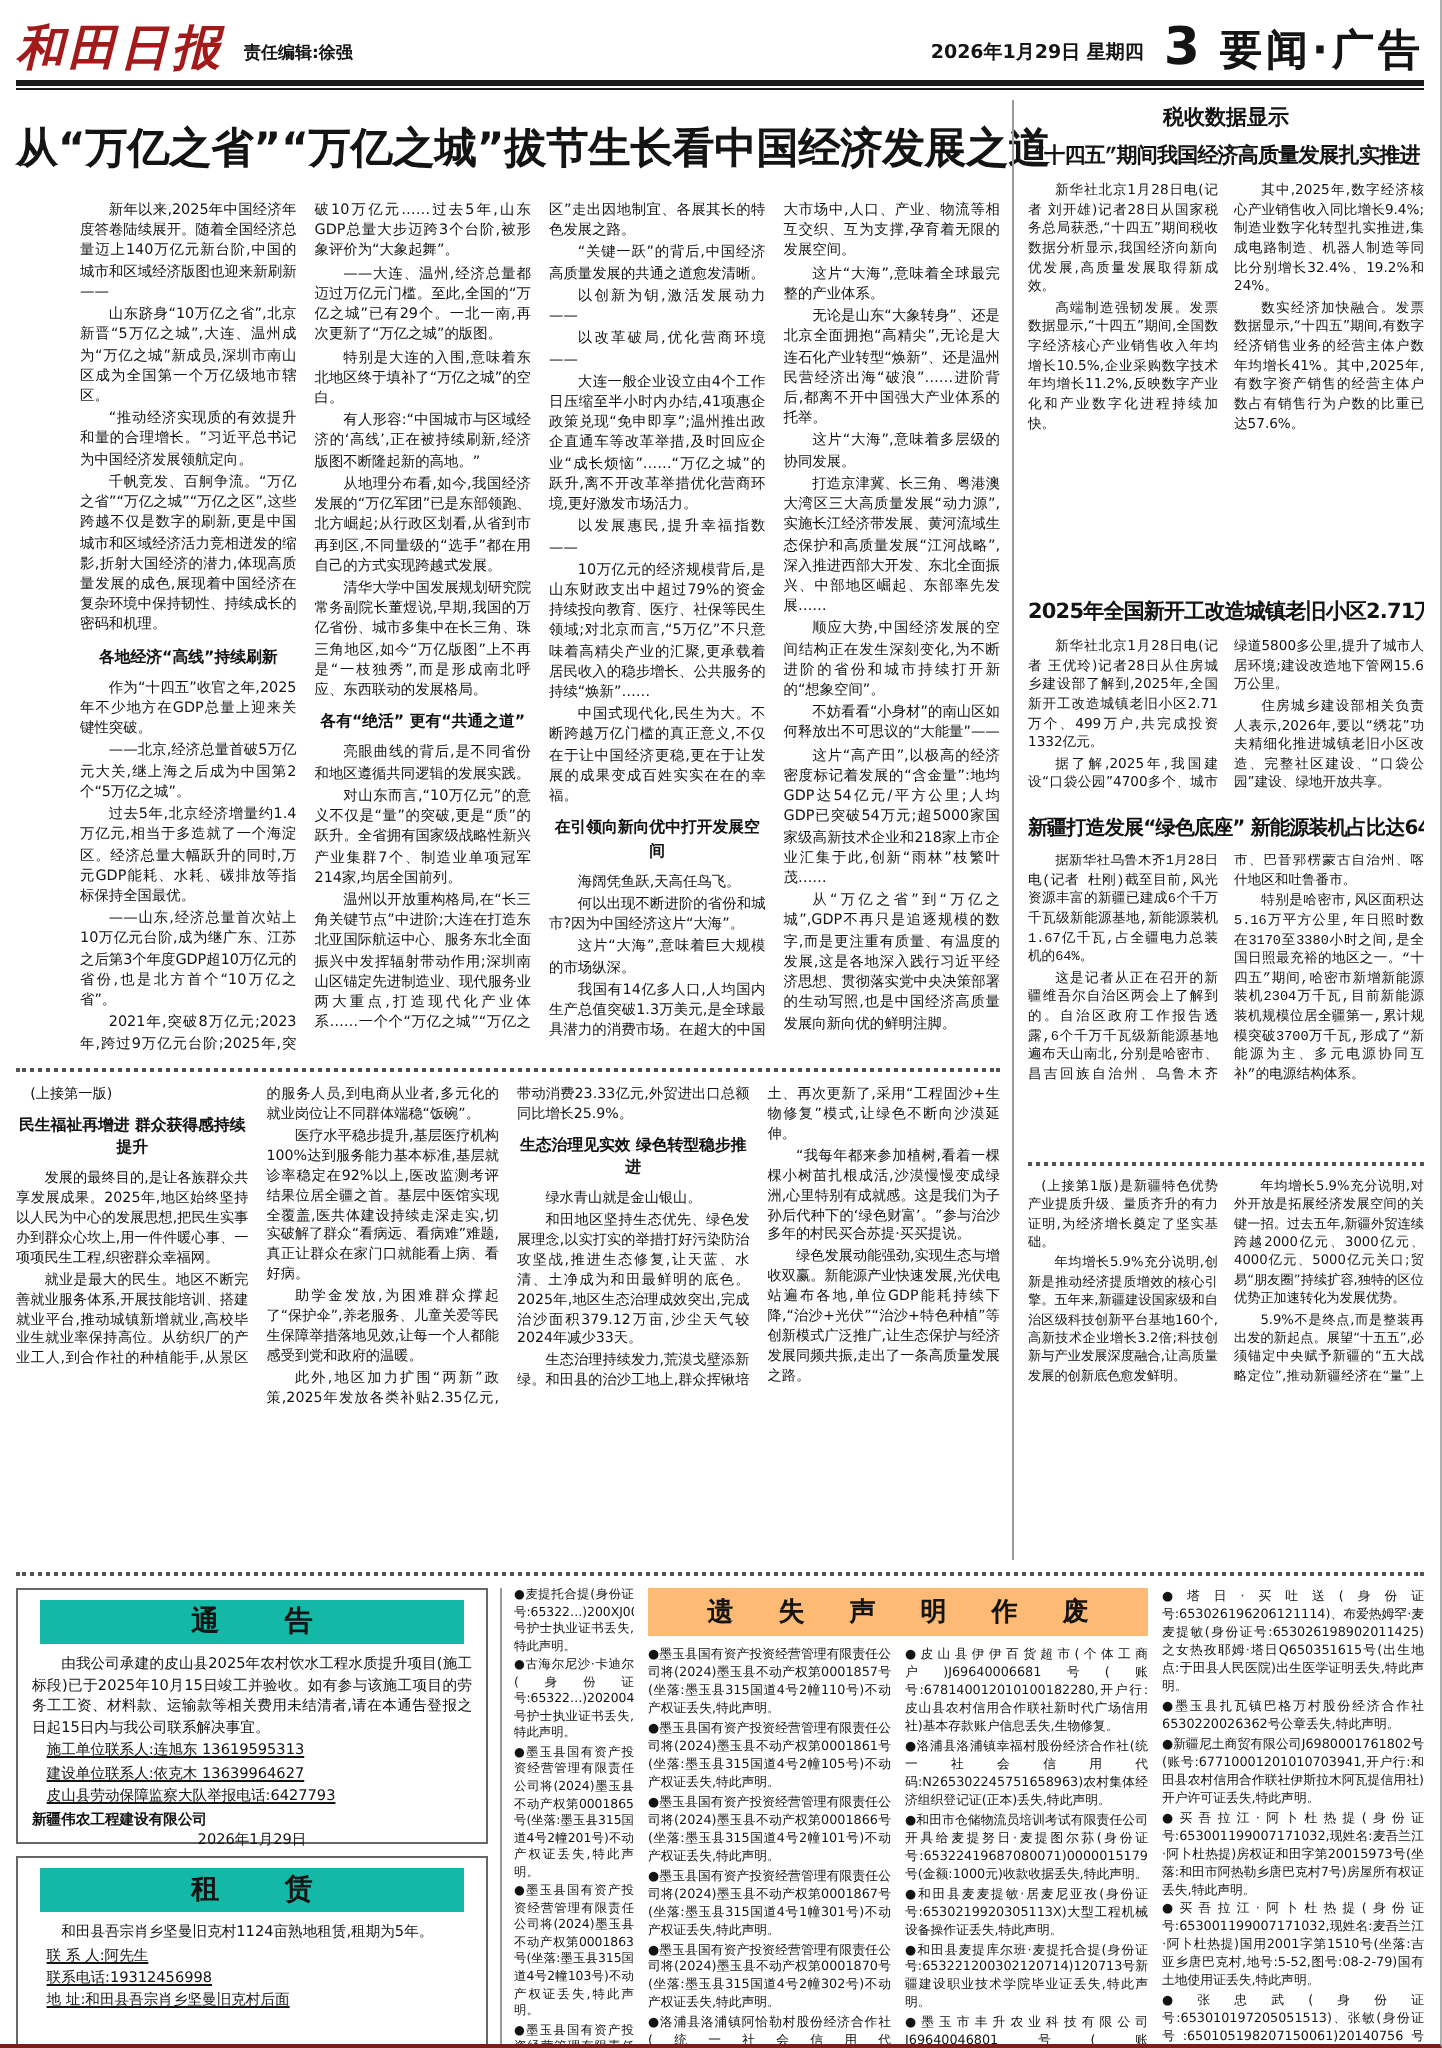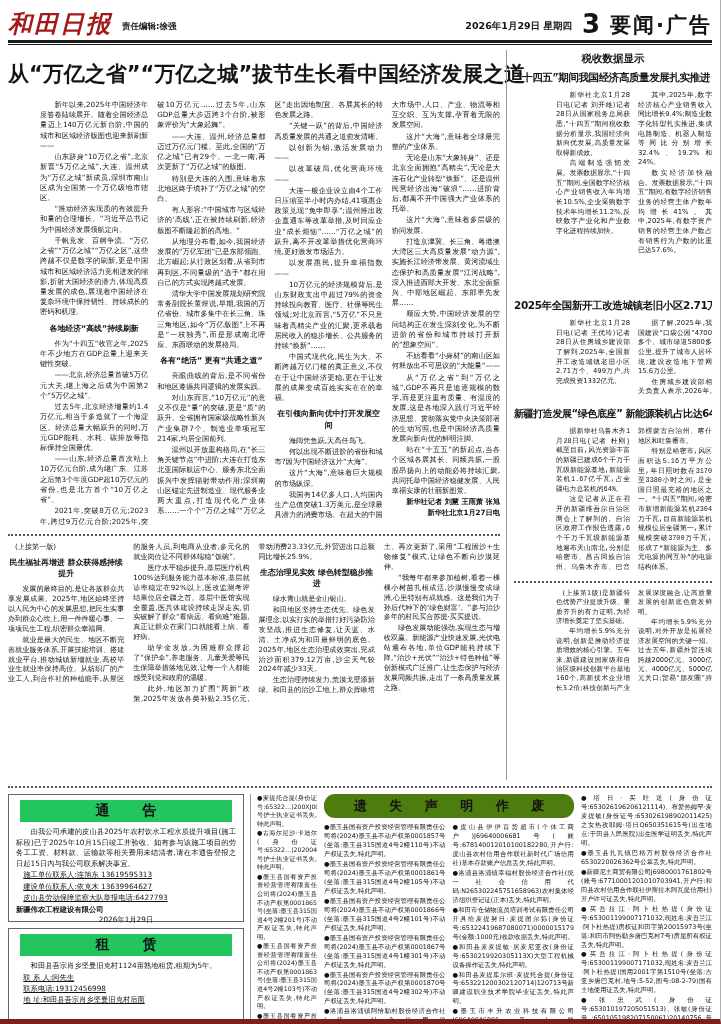--- a/index.html
+++ b/index.html
@@ -1,18 +1,18 @@
 <!DOCTYPE html>
 <html><head>
 <meta charset="utf-8">
 <style>
   html,body{margin:0;padding:0;background:#9a9a9a;}
   .sheet{width:721px;height:1024px;background:#fff;margin:0 auto;position:relative;
     font-family:"DejaVu Sans",sans-serif;color:#141414;box-sizing:border-box;
-    padding:6px 8px 4px 8px;overflow:hidden;border-right:1px solid #b0b0b0;border-bottom:5px solid #7f1d1d;}
+    padding:6px 8px 4px 8px;overflow:hidden;border-right:1px solid #b0b0b0;border-bottom:2px solid #7f1d1d;}
   
   .hdr{display:flex;align-items:flex-end;height:30px;}
   .masthead{color:#a31a1a;font-size:24px;font-weight:bold;font-style:italic;letter-spacing:2px;line-height:1;}
   .editor{font-size:8.5px;margin-left:10px;padding-bottom:3px;font-weight:bold;}
   .hdr-right{margin-left:auto;display:flex;align-items:flex-end;gap:10px;}
   .pdate{font-size:9.5px;font-weight:bold;padding-bottom:3px;}
   .pageno{font-size:26px;font-weight:bold;line-height:.9;}
   .psection{font-size:21px;font-weight:bold;letter-spacing:2px;line-height:1;}
   .rule{height:3px;background:#1c1c1c;margin-top:4px;}
   .rule2{height:1px;background:#1c1c1c;margin-top:1px;}
@@ -27,36 +27,36 @@
   .b-h{font-weight:bold;text-align:center;text-indent:0;margin:5px 0;font-size:7.9px;}
   .b-sig{text-align:right;text-indent:0;font-weight:bold;}
   .b-lead{text-indent:1em;margin:0 0 1px;}
   .dotted{border-top:2px dotted #555;margin:6px 0;}
   
   .kicker{font-weight:bold;font-size:10.5px;text-align:center;margin:2px 0 5px;}
   .side-hl{font-weight:bold;text-align:center;white-space:nowrap;margin:4px 0 6px;}
   .hl-a{font-size:10.5px;letter-spacing:-.4px;font-family:Liberation Mono, monospace;}
   .hl-b{font-size:10.5px;letter-spacing:-.4px;margin-top:10px;}
   .hl-c{font-size:10px;letter-spacing:-.4px;margin-top:8px;}
-  .side-cols{column-count:2;column-gap:8px;font-size:6.8px;line-height:1.42;text-align:justify;overflow:hidden;margin-left:42px;}
+  .side-cols{column-count:2;column-gap:8px;font-size:6.8px;line-height:1.42;text-align:justify;overflow:hidden;}
   .sc-a{height:198px;} .sc-b{height:80px;} .sc-c{height:148px;font-family:Liberation Mono, monospace;} .sc-cont{height:112px;font-size:6.6px;}
   
   .bottom{display:flex;margin-top:4px;height:232px;}
   .bottom-left{width:236px;flex:none;display:flex;flex-direction:column;gap:6px;}
   .box{border:1px solid #666;padding:5px 7px;box-sizing:border-box;background:#fff;}
   .box-tg{height:128px;} .box-zl{flex:1;}
-  .box-title{background:#22c55e;text-align:center;font-size:14px;font-weight:bold;letter-spacing:14px;padding:2px 0 2px 14px;margin:0 4px 5px;}
+  .box-title{background:#14b8a6;text-align:center;font-size:14px;font-weight:bold;letter-spacing:14px;padding:2px 0 2px 14px;margin:0 4px 5px;}
   .box-body{font-size:7.3px;line-height:1.45;text-align:justify;text-indent:2em;}
   .contact-line{font-size:7.3px;line-height:1.55;text-indent:1em;text-decoration:underline;}
   .box-sign{font-size:7.3px;margin-top:2px;font-weight:bold;}
   .box-date{font-size:7.3px;text-align:center;}
   .ads{flex:1;border-left:1px solid #999;margin-left:6px;padding-left:6px;display:flex;gap:7px;overflow:hidden;}
   .ads-col1{width:60px;flex:none;font-size:6.2px;line-height:1.38;text-align:justify;overflow:hidden;}
   .ads-mid{width:250px;flex:none;display:flex;flex-direction:column;}
-  .ads-title{background:#4d7c0f;text-align:center;font-weight:bold;font-size:13px;letter-spacing:9px;padding:3px 0 3px 9px;margin-bottom:5px;border-radius:11px;}
+  .ads-title{background:#fdba74;text-align:center;font-weight:bold;font-size:13px;letter-spacing:9px;padding:3px 0 3px 9px;margin-bottom:5px;}
   .ads-mid-items{column-count:2;column-gap:7px;font-size:6.4px;line-height:1.4;text-align:justify;flex:1;overflow:hidden;}
   .ads-right{flex:1;font-size:6.4px;line-height:1.4;text-align:justify;overflow:hidden;}
   .ad-item{margin-bottom:1px;}
 </style>
 </head>
 <body>
 
 <div class="sheet">
 
   <div class="hdr">
@@ -106,20 +106,21 @@
           <div class="b-p">海阔凭鱼跃,天高任鸟飞。</div>
           <div class="b-p">何以出现不断进阶的省份和城市?因为中国经济这片“大海”。</div>
           <div class="b-p">这片“大海”,意味着巨大规模的市场纵深。</div>
           <div class="b-p">我国有14亿多人口,人均国内生产总值突破1.3万美元,是全球最具潜力的消费市场。在超大的中国大市场中,人口、产业、物流等相互交织、互为支撑,孕育着无限的发展空间。</div>
           <div class="b-p">这片“大海”,意味着全球最完整的产业体系。</div>
           <div class="b-p">无论是山东“大象转身”、还是北京全面拥抱“高精尖”,无论是大连石化产业转型“焕新”、还是温州民营经济出海“破浪”……进阶背后,都离不开中国强大产业体系的托举。</div>
           <div class="b-p">这片“大海”,意味着多层级的协同发展。</div>
           <div class="b-p">打造京津冀、长三角、粤港澳大湾区三大高质量发展“动力源”,实施长江经济带发展、黄河流域生态保护和高质量发展“江河战略”,深入推进西部大开发、东北全面振兴、中部地区崛起、东部率先发展……</div>
           <div class="b-p">顺应大势,中国经济发展的空间结构正在发生深刻变化,为不断进阶的省份和城市持续打开新的“想象空间”。</div>
           <div class="b-p">不妨看看“小身材”的南山区如何释放出不可思议的“大能量”——</div>
+          <div class="b-p">这片“高产田”,以极高的经济密度标记着发展的“含金量”:地均GDP达54亿元/平方公里;人均GDP已突破54万元;超5000家国家级高新技术企业和218家上市企业汇集于此,创新“雨林”枝繁叶茂……</div>
           <div class="b-p">从“万亿之省”到“万亿之城”,GDP不再只是追逐规模的数字,而是更注重有质量、有温度的发展,这是各地深入践行习近平经济思想、贯彻落实党中央决策部署的生动写照,也是中国经济高质量发展向新向优的鲜明注脚。</div>
           <div class="b-p">站在“十五五”的新起点,当各个区域各展其长、同频共振,一股股昂扬向上的动能必将持续汇聚,共同托举中国经济稳健发展、人民幸福安康的壮丽新图景。</div>
           <div class="b-sig">新华社记者 刘慧 王雨萧 张旭</div>
           <div class="b-sig">新华社北京1月27日电</div>
         </div>
       <div class="dotted"></div>
       <div class="lower-cols">
           <div class="b-lead">(上接第一版)</div>
           <div class="b-h">民生福祉再增进 群众获得感持续提升</div>
           <div class="b-p">发展的最终目的,是让各族群众共享发展成果。2025年,地区始终坚持以人民为中心的发展思想,把民生实事办到群众心坎上,用一件件暖心事、一项项民生工程,织密群众幸福网。</div>
@@ -206,21 +207,21 @@
         </div>
       <div class="ads-mid">
         <div class="ads-title">遗 失 声 明 作 废</div>
         <div class="ads-mid-items">
             <div class="ad-item">●墨玉县国有资产投资经营管理有限责任公司将(2024)墨玉县不动产权第0001857号(坐落:墨玉县315国道4号2幢110号)不动产权证丢失,特此声明。</div>
             <div class="ad-item">●墨玉县国有资产投资经营管理有限责任公司将(2024)墨玉县不动产权第0001861号(坐落:墨玉县315国道4号2幢105号)不动产权证丢失,特此声明。</div>
             <div class="ad-item">●墨玉县国有资产投资经营管理有限责任公司将(2024)墨玉县不动产权第0001866号(坐落:墨玉县315国道4号2幢101号)不动产权证丢失,特此声明。</div>
             <div class="ad-item">●墨玉县国有资产投资经营管理有限责任公司将(2024)墨玉县不动产权第0001867号(坐落:墨玉县315国道4号1幢301号)不动产权证丢失,特此声明。</div>
             <div class="ad-item">●墨玉县国有资产投资经营管理有限责任公司将(2024)墨玉县不动产权第0001870号(坐落:墨玉县315国道4号2幢302号)不动产权证丢失,特此声明。</div>
             <div class="ad-item">●洛浦县洛浦镇阿恰勒村股份经济合作社(统一社会信用代码:N26530224634502526)农村集体经济组织登记证(正本)丢失,特此声明。</div>
-            <div class="ad-item">●皮山县伊伊百货超市(个体工商户)J69640006681号(账号:678140012010100182280,开户行:皮山县农村信用合作联社新时代广场信用社)基本存款账户信息丢失,特此声明。</div>
+            <div class="ad-item">●皮山县伊伊百货超市(个体工商户)J69640006681号(账号:678140012010100182280,开户行:皮山县农村信用合作联社新时代广场信用社)基本存款账户信息丢失,生物修复。</div>
             <div class="ad-item">●洛浦县洛浦镇幸福村股份经济合作社(统一社会信用代码:N265302245751658963)农村集体经济组织登记证(正本)丢失,特此声明。</div>
             <div class="ad-item">●和田市仓储物流员培训考试有限责任公司开具给麦提努日·麦提图尔荪(身份证号:65322419687080071)0000015179号(金额:1000元)收款收据丢失,特此声明。</div>
             <div class="ad-item">●和田县麦麦提敏·居麦尼亚孜(身份证号:6530219920305113X)大型工程机械设备操作证丢失,特此声明。</div>
             <div class="ad-item">●和田县麦提库尔班·麦提托合提(身份证号:653221200302120714)120713号新疆建设职业技术学院毕业证丢失,特此声明。</div>
             <div class="ad-item">●墨玉市丰升农业科技有限公司J69640046801号(账号:67811011201010456252,开户行:新疆农村商业银行股份有限公司墨玉支行)开户许可证丢失,特此声明。</div>
           </div>
       </div>
       <div class="ads-right">
           <div class="ad-item">●塔日·买吐送(身份证号:653026196206121114)、布爱热姆罕·麦麦提敏(身份证号:653026198902011425)之女热孜耶姆·塔日Q650351615号(出生地点:于田县人民医院)出生医学证明丢失,特此声明。</div>
           <div class="ad-item">●墨玉县扎瓦镇巴格万村股份经济合作社6530220026362号公章丢失,特此声明。</div>

